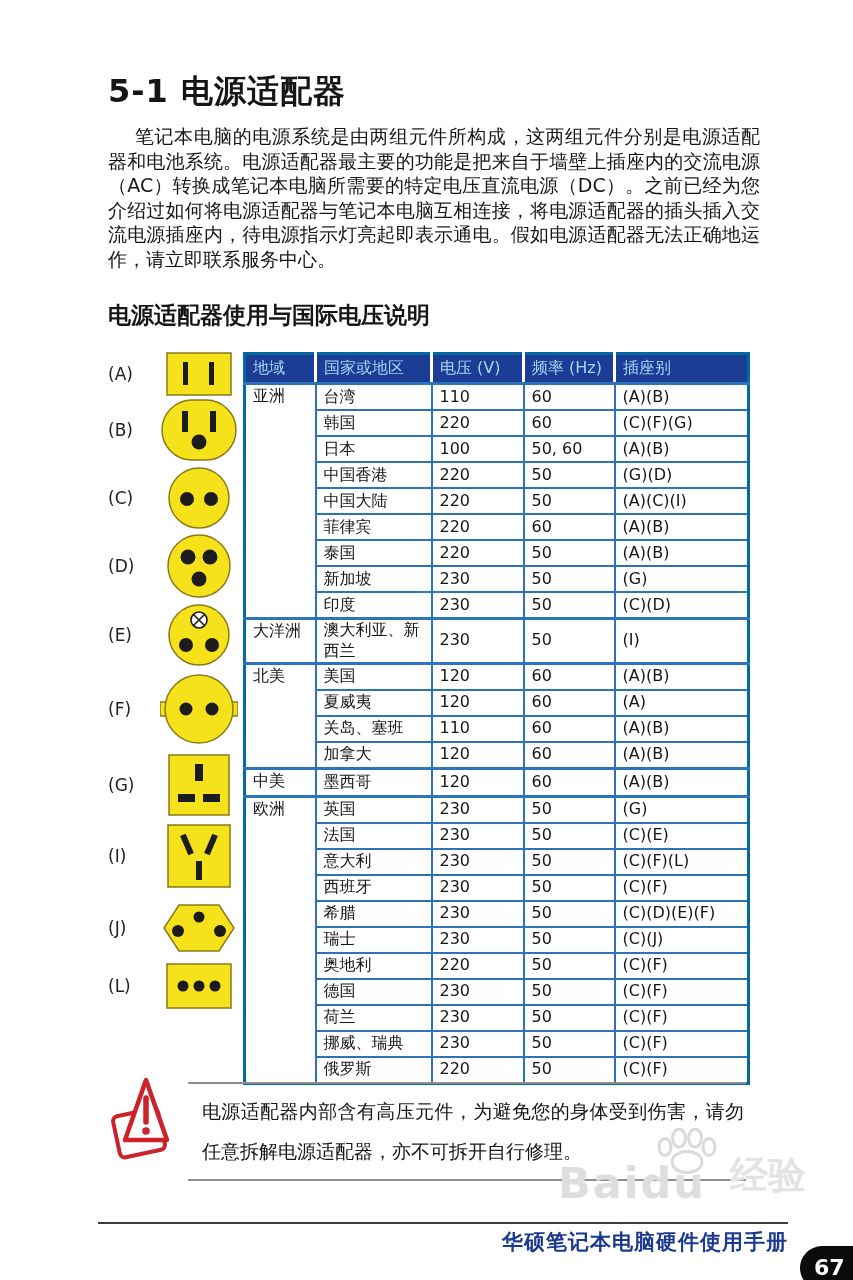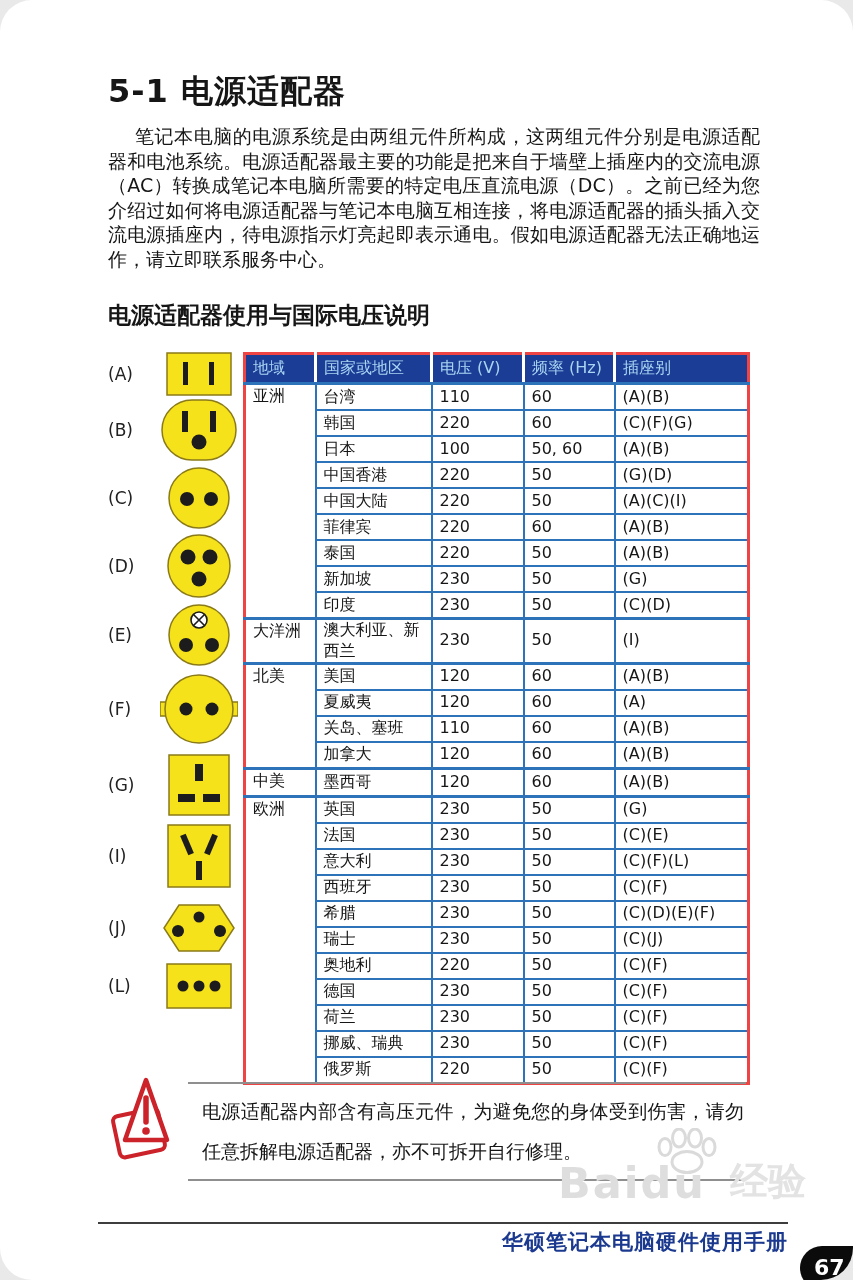--- a/index.html
+++ b/index.html
@@ -1,34 +1,34 @@
 <!DOCTYPE html>
 <html><head>
 <meta charset="utf-8">
 <style>
   html,body{margin:0;padding:0;background:#e9e9e9;}
   .page{
     position:relative;width:853px;height:1280px;background:#ffffff;overflow:hidden;
-    font-family:"DejaVu Sans","Liberation Sans",sans-serif;color:#161616;border-radius:32px;
+    font-family:"DejaVu Sans","Liberation Sans",sans-serif;color:#161616;
   }
   
   .doc-title{position:absolute;left:108px;top:70px;font-size:32px;font-weight:bold;letter-spacing:1px;}
   .intro{
     position:absolute;left:108px;top:124px;width:652px;
     font-size:19px;line-height:24.6px;text-indent:27px;text-align:justify;
   }
   .section-heading{position:absolute;left:108px;top:300px;font-size:23px;font-weight:bold;}
   
   .plugs{position:absolute;left:108px;top:352px;width:140px;height:670px;}
   .plug-row{position:absolute;left:0;display:flex;align-items:center;width:140px;}
   .plug-label{width:42px;font-size:17px;color:#222;}
   .plug-icon{flex:1;display:flex;justify-content:center;align-items:center;}
   
   .table-wrap{position:absolute;left:243px;top:352px;}
-  table.vt{border-collapse:collapse;table-layout:fixed;width:504px;border:3px solid #ef4444;padding-left:12px;}
+  table.vt{border-collapse:collapse;table-layout:fixed;width:504px;border:3px solid #0369a1;padding-left:12px;}
   .vt th{
     background:#1c3d96;color:#a9d5f2;font-weight:normal;font-size:16px;height:27px;
     text-align:left;padding:0 0 0 7px;border-bottom:3px solid #2d73b9;white-space:nowrap;overflow:hidden;
   }
   .vt th + th{border-left:3px solid #ffffff;}
   .vt td{
     font-size:16px;height:24px;line-height:1.3;padding:0 0 0 7px;
     border-top:2px solid #2d73b9;border-left:2px solid #2d73b9;
     overflow:hidden;
   }
@@ -38,21 +38,21 @@
   .warning{position:absolute;left:108px;top:1074px;width:650px;}
   .warning .w-icon{position:absolute;left:2px;top:2px;}
   .warning .w-text{
     margin-left:80px;width:542px;
     border-top:2px solid #8f8f8f;border-bottom:2px solid #8f8f8f;
     padding:7px 2px 8px 14px;font-size:19px;line-height:40px;text-align:justify;margin-top:8px;
   }
   
   .watermark{position:absolute;left:558px;top:1128px;width:296px;height:115px;pointer-events:none;text-align:center;}
   .wm-brand{position:absolute;left:0;top:30px;font-size:43px;font-weight:bold;color:#dedede;letter-spacing:2px;}
-  .wm-suffix{position:absolute;left:172px;top:28px;font-size:38px;font-weight:bold;color:#e3e3e3;}
+  .wm-suffix{position:absolute;left:172px;top:22px;font-size:38px;font-weight:bold;color:#e3e3e3;}
   .wm-paw{position:absolute;left:96px;top:0;}
   .wm-url{position:absolute;left:12px;top:74px;font-size:22px;color:#ececec;font-style:italic;letter-spacing:1px;}
   
   .footer-rule{position:absolute;left:98px;top:1222px;width:690px;border-top:2px solid #3d3d3d;}
   .footer-title{
     position:absolute;left:98px;top:1228px;width:690px;text-align:right;
     font-size:21px;font-weight:bold;color:#1b3a8f;letter-spacing:1px;
   }
   .page-badge{
     position:absolute;left:800px;top:1198px;width:53px;height:44px;background:#0b0b0b;

